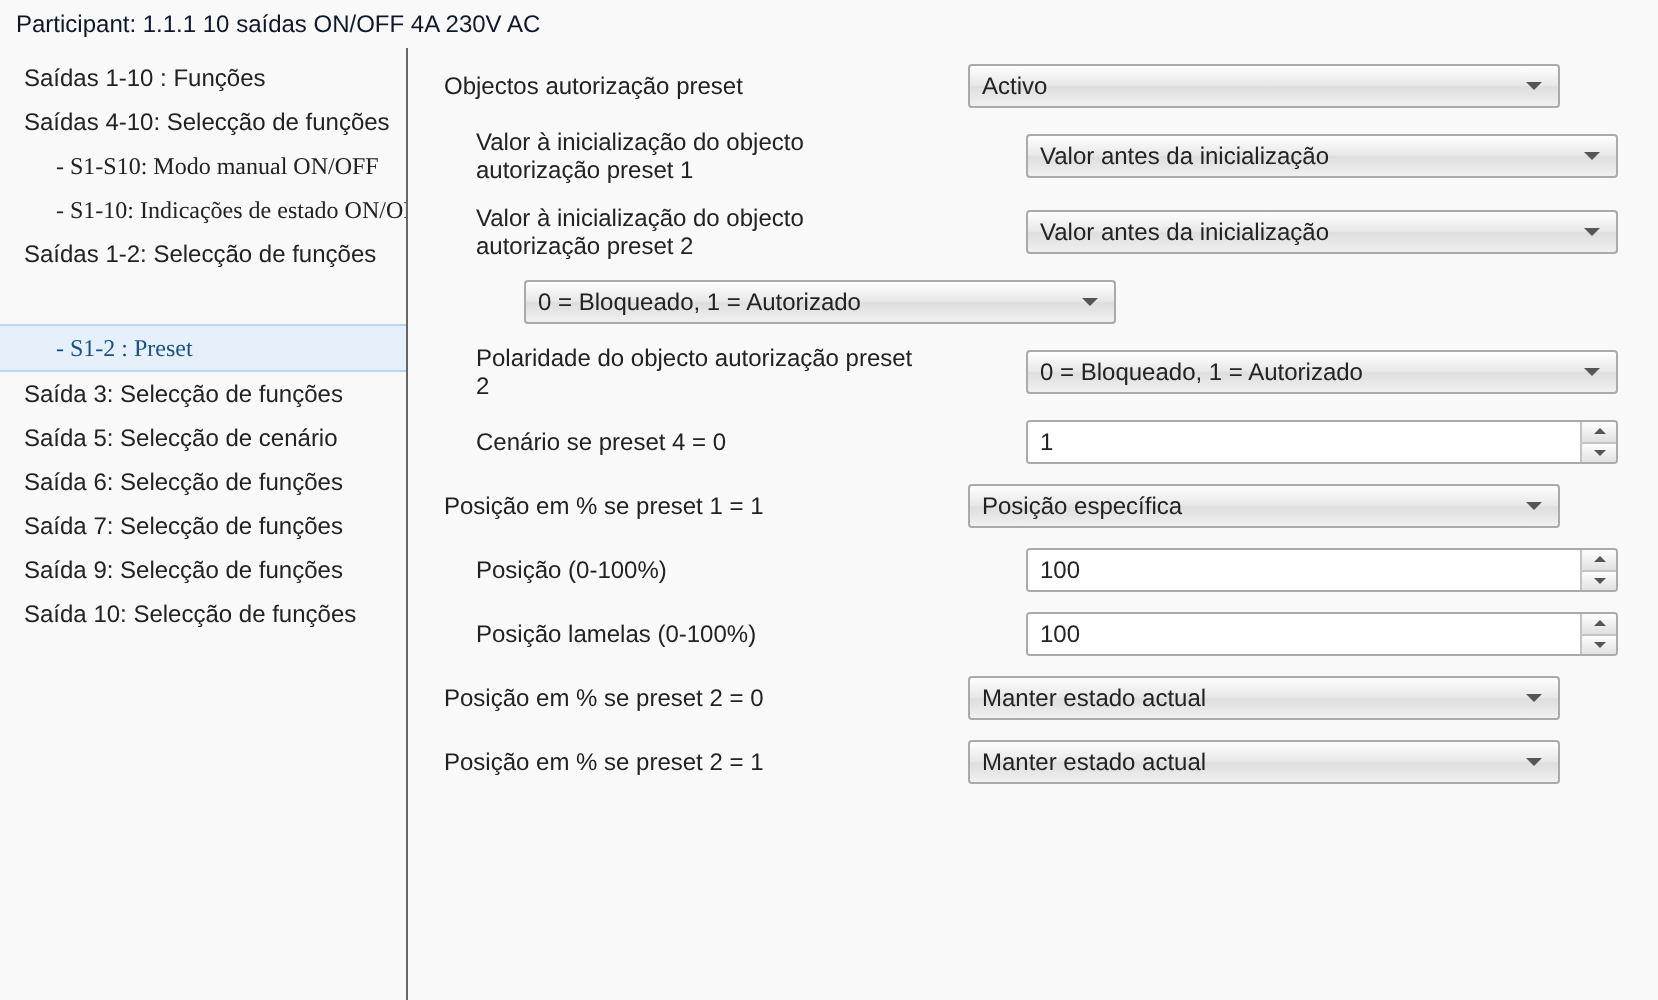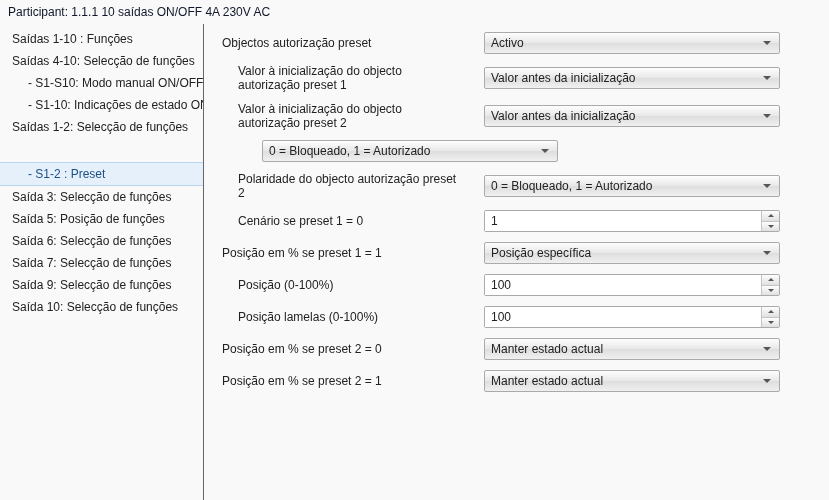--- a/index.html
+++ b/index.html
@@ -27,40 +27,40 @@
     overflow-y: auto;
     padding-top: 4px;
   }
   .sidebar-item {
     padding: 3px 6px 3px 12px;
     cursor: pointer;
     white-space: nowrap;
     color: #222;
     line-height: 16px;
   }
-  .sidebar-item.indent1 { padding-left: 28px; }
+  .sidebar-item.indent1 { padding-left: 28px; font-family: Liberation Serif, serif; }
   .sidebar-item.selected {
     background: #e6f0fb;
     color: #1a4f8a;
     border-top: 1px solid #b8d6f0;
     border-bottom: 1px solid #b8d6f0;
     margin-top: 24px;
   }
   .content {
     flex: 1;
     padding: 8px 12px 8px 18px;
     overflow-y: auto;
   }
   .row {
     display: flex;
     align-items: center;
     margin-bottom: 10px;
     min-height: 22px;
   }
-  .row.sub { padding-left: 16px; }
+  .row.sub { padding-left: 16px; gap: 29px; }
   .label {
     width: 238px;
     flex-shrink: 0;
     color: #222;
     line-height: 14px;
   }
   .row.sub .label { width: 222px; }
   .control {
     flex: 1;
     max-width: 320px;
@@ -145,21 +145,21 @@
 
 <div class="main">
   <div class="sidebar" id="sidebar">
       <div class="sidebar-item"><span>Saídas 1-10 : Funções</span></div>
       <div class="sidebar-item"><span>Saídas 4-10: Selecção de funções</span></div>
       <div class="sidebar-item indent1"><span>- S1-S10: Modo manual ON/OFF</span></div>
       <div class="sidebar-item indent1"><span>- S1-10: Indicações de estado ON/OFF</span></div>
       <div class="sidebar-item"><span>Saídas 1-2: Selecção de funções</span></div>
       <div class="sidebar-item indent1 selected"><span>- S1-2 : Preset</span></div>
       <div class="sidebar-item"><span>Saída 3: Selecção de funções</span></div>
-      <div class="sidebar-item"><span>Saída 5: Posição de funções</span></div>
+      <div class="sidebar-item"><span>Saída 5: Selecção de cenário</span></div>
       <div class="sidebar-item"><span>Saída 6: Selecção de funções</span></div>
       <div class="sidebar-item"><span>Saída 7: Selecção de funções</span></div>
       <div class="sidebar-item"><span>Saída 9: Selecção de funções</span></div>
       <div class="sidebar-item"><span>Saída 10: Selecção de funções</span></div>
     </div>
   <div class="content" id="content">
       <div class="row">
         <div class="label">Objectos autorização preset</div>
         <div class="control">
           <div class="select">
@@ -192,21 +192,21 @@
       </div>
       <div class="row sub">
         <div class="label">Polaridade do objecto autorização preset 2</div>
         <div class="control">
           <div class="select">
             <span>0 = Bloqueado, 1 = Autorizado</span>
           </div>
         </div>
       </div>
       <div class="row sub">
-        <div class="label">Cenário se preset 1 = 0</div>
+        <div class="label">Cenário se preset 4 = 0</div>
         <div class="control">
           <div class="spinner">
             <input class="spinner-input" value="1" style="">
             <div class="spinner-buttons">
               <div class="spin-btn">
                 <div class="arrow-up"></div>
               </div>
               <div class="spin-btn">
                 <div class="arrow-down"></div>
               </div>

